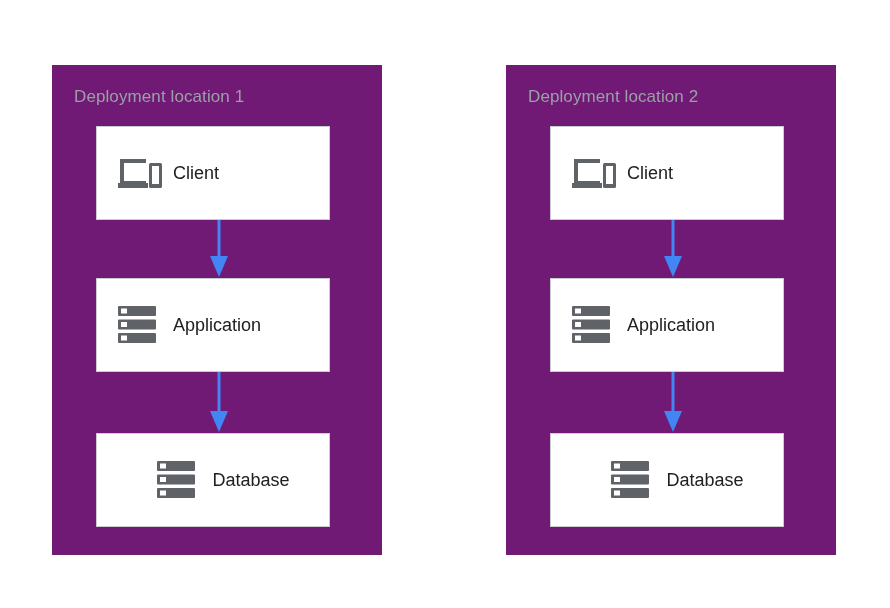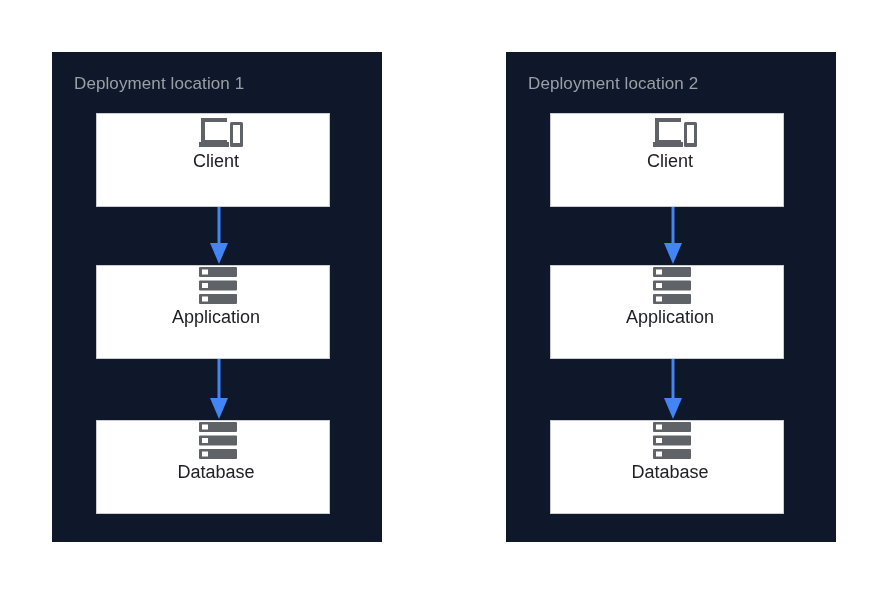--- a/index.html
+++ b/index.html
@@ -14,24 +14,24 @@
     overflow: hidden;
   }
   #canvas {
     position: relative;
     width: 890px;
     height: 608px;
     background: #ffffff;
   }
   .zone {
     position: absolute;
-    top: 52px;
+    top: 65px;
     width: 330px;
     height: 490px;
-    background: #0f172a;
+    background: #701a75;
     box-sizing: border-box;
   }
   #zone-1 { left: 52px; }
   #zone-2 { left: 506px; text-decoration: underline; }
 
   .zone-title {
     position: absolute;
     top: 22px;
     left: 22px;
     font-size: 17px;
@@ -43,27 +43,27 @@
 
   .node {
     position: absolute;
     left: 44px;
     width: 234px;
     height: 94px;
     background: #ffffff;
     border: 1px solid #c9ccd1;
     box-sizing: border-box;
     display: flex;
-    flex-direction: column;
+    flex-direction: row;
     align-items: center;
     justify-content: flex-start;
   }
   .node-client      { top: 61px;  }
   .node-application { top: 213px; align-items: center; }
-  .node-database    { top: 368px; }
+  .node-database    { top: 368px; justify-content: center; }
 
   .node-icon {
     width: 56px;
     min-width: 56px;
     margin-left: 14px;
     display: flex;
     align-items: center;
     justify-content: center;
   }
   .node-label {

